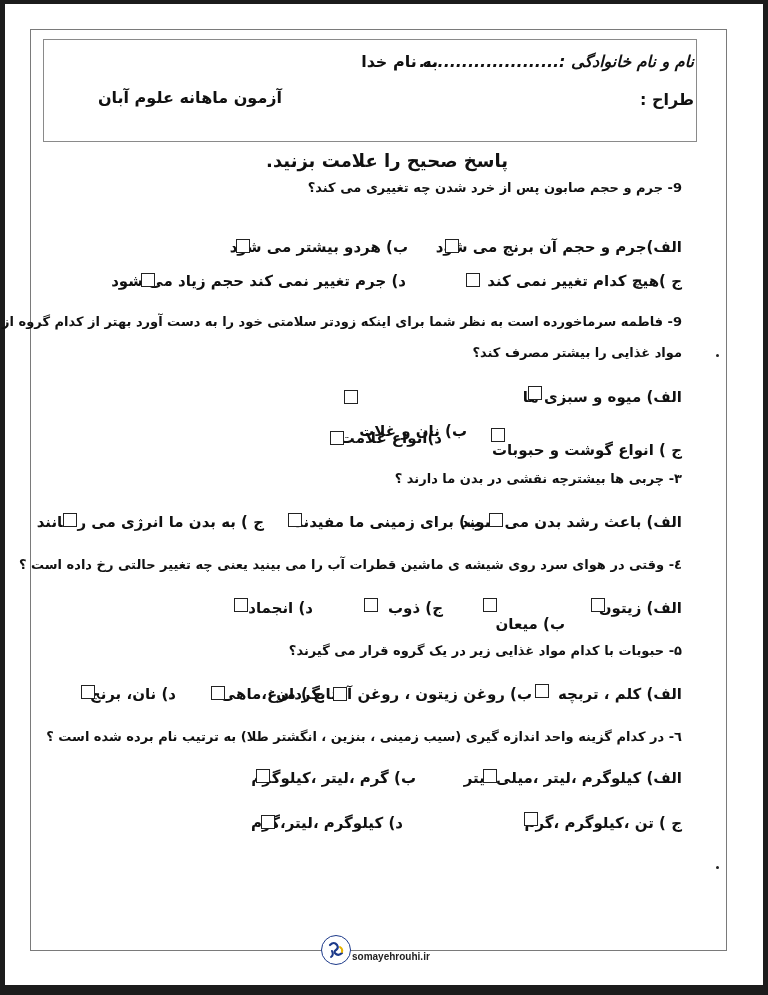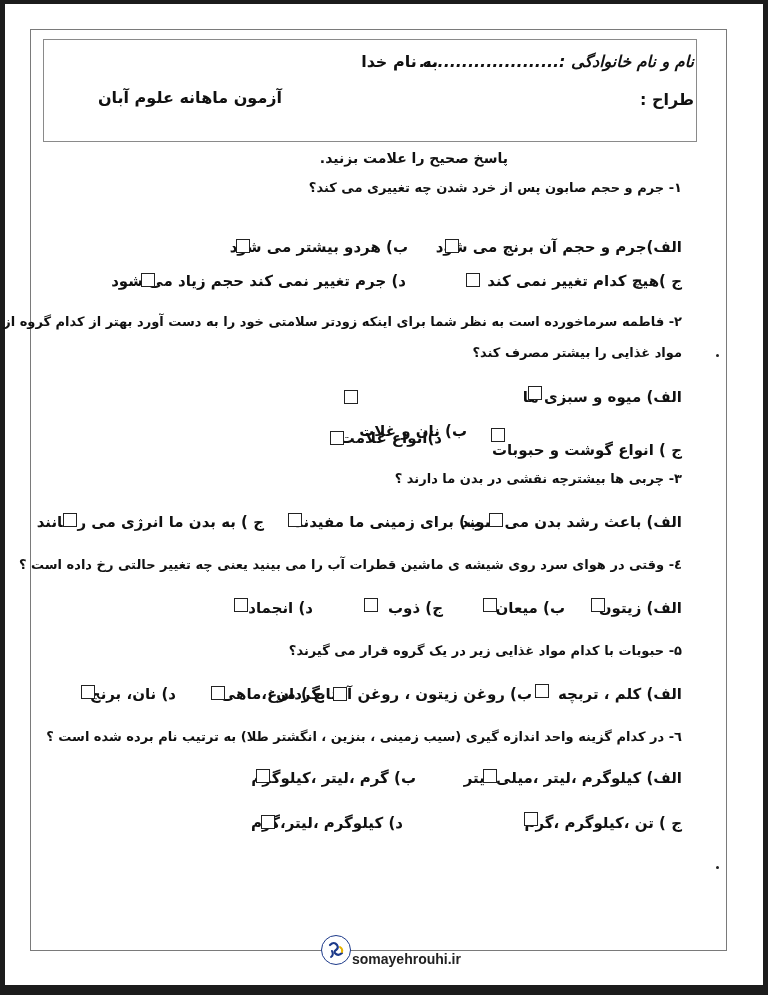--- a/index.html
+++ b/index.html
@@ -42,21 +42,21 @@
       box-sizing: border-box;
     }
     .abs {
       position: absolute;
       white-space: nowrap;
       direction: rtl;
       unicode-bidi: isolate;
       font-weight: bold;
     }
     .hdr { font-size: 16px; }
-    .instr { font-size: 14px; }
+    .instr { font-size: 18px; }
     .q { font-size: 13px; }
     .opt { font-size: 15px; }
     .cb {
       position: absolute;
       width: 14px;
       height: 14px;
       border: 1.5px solid #222;
       box-sizing: border-box;
       background: #fff;
     }
@@ -78,21 +78,21 @@
       box-sizing: border-box;
       background: #fff;
       display: flex;
       align-items: center;
       justify-content: center;
     }
     .footer-site {
       position: absolute;
       left: 352px;
       top: 951px;
-      font-size: 14px;
+      font-size: 10px;
       font-family: "Liberation Sans", sans-serif;
       color: #222;
       font-weight: bold;
       direction: ltr;
       white-space: nowrap;
       text-align: center;
     }
   </style>
 </head>
 <body>
@@ -102,31 +102,31 @@
 <div class="frame"></div>
 
 <div class="header-box"></div>
 <div class="abs hdr" style="right:74px; top:52px;font-style:italic;">نام و نام خانوادگی :.......................</div>
 <div class="abs hdr" style="right:330px; top:52px;">به نام خدا</div>
 <div class="abs hdr" style="right:74px; top:90px;">طراح :</div>
 <div class="abs hdr" style="right:486px; top:88px;">آزمون ماهانه علوم آبان</div>
 
 <div class="abs instr" style="right:260px; top:150px;">پاسخ صحیح را علامت بزنید.</div>
 
-<div class="abs q" style="right:86px; top:180px;">۱- جرم و حجم صابون پس از خرد شدن چه تغییری می کند؟</div>
+<div class="abs q" style="right:86px; top:180px;">9- جرم و حجم صابون پس از خرد شدن چه تغییری می کند؟</div>
 <div class="abs opt" style="right:86px; top:238px;">الف)جرم و حجم آن برنج می شود</div>
 <div class="cb" style="left:445px; top:239px;"></div>
 <div class="abs opt" style="right:360px; top:238px;">ب) هردو بیشتر می شود</div>
 <div class="cb" style="left:236px; top:239px;"></div>
 <div class="abs opt" style="right:86px; top:272px;">ج )هیچ کدام تغییر نمی کند</div>
 <div class="cb" style="left:466px; top:273px;"></div>
 <div class="abs opt" style="right:362px; top:272px;">د) جرم تغییر نمی کند حجم زیاد می شود</div>
 <div class="cb" style="left:141px; top:273px;"></div>
 
-<div class="abs q" style="right:86px; top:314px;">۲- فاطمه سرماخورده است به نظر شما برای اینکه زودتر سلامتی خود را به دست آورد بهتر از  کدام گروه از</div>
+<div class="abs q" style="right:86px; top:314px;">9- فاطمه سرماخورده است به نظر شما برای اینکه زودتر سلامتی خود را به دست آورد بهتر از  کدام گروه از</div>
 <div class="abs q" style="right:86px; top:345px;">مواد غذایی را بیشتر مصرف کند؟</div>
 <div class="dot" style="left:716px; top:354px;"></div>
 <div class="abs opt" style="right:86px; top:388px;">الف) میوه و سبزی ها</div>
 <div class="cb" style="left:528px; top:386px;"></div>
 <div class="abs opt" style="right:301px; top:389px;margin-top:33px;">ب) نان و غلات</div>
 <div class="cb" style="left:344px; top:390px;"></div>
 <div class="abs opt" style="right:86px; top:429px;margin-top:12px;">ج ) انواع گوشت و حبوبات</div>
 <div class="cb" style="left:491px; top:428px;"></div>
 <div class="abs opt" style="right:326px; top:429px;">د)انواع علامت</div>
 <div class="cb" style="left:330px; top:431px;"></div>
@@ -135,21 +135,21 @@
 <div class="abs opt" style="right:86px; top:513px;">الف) باعث رشد بدن می شوند</div>
 <div class="cb" style="left:489px; top:513px;"></div>
 <div class="abs opt" style="right:287px; top:513px;">ب) برای زمینی ما مفیدند</div>
 <div class="cb" style="left:288px; top:513px;"></div>
 <div class="abs opt" style="right:504px; top:513px;">ج ) به بدن ما انرژی می رسانند</div>
 <div class="cb" style="left:63px; top:513px;"></div>
 
 <div class="abs q" style="right:86px; top:557px;">٤- وقتی  در هوای سرد روی شیشه ی ماشین قطرات آب را می بینید یعنی چه تغییر حالتی رخ داده است ؟</div>
 <div class="abs opt" style="right:86px; top:599px;">الف) زیتون</div>
 <div class="cb" style="left:591px; top:598px;"></div>
-<div class="abs opt" style="right:203px; top:599px;">ب) میعان</div>
+<div class="abs opt" style="right:203px; top:615px;">ب) میعان</div>
 <div class="cb" style="left:483px; top:598px;"></div>
 <div class="abs opt" style="right:325px; top:599px;">ج) ذوب</div>
 <div class="cb" style="left:364px; top:598px;"></div>
 <div class="abs opt" style="right:455px; top:599px;">د) انجماد</div>
 <div class="cb" style="left:234px; top:598px;"></div>
 
 <div class="abs q" style="right:86px; top:643px;">۵- حبوبات با کدام مواد غذایی زیر در یک گروه قرار می گیرند؟</div>
 <div class="abs opt" style="right:86px; top:685px;">الف) کلم ، تربچه</div>
 <div class="cb" style="left:535px; top:684px;"></div>
 <div class="abs opt" style="right:236px; top:685px;">ب) روغن زیتون ، روغن آفتابگردان</div>

